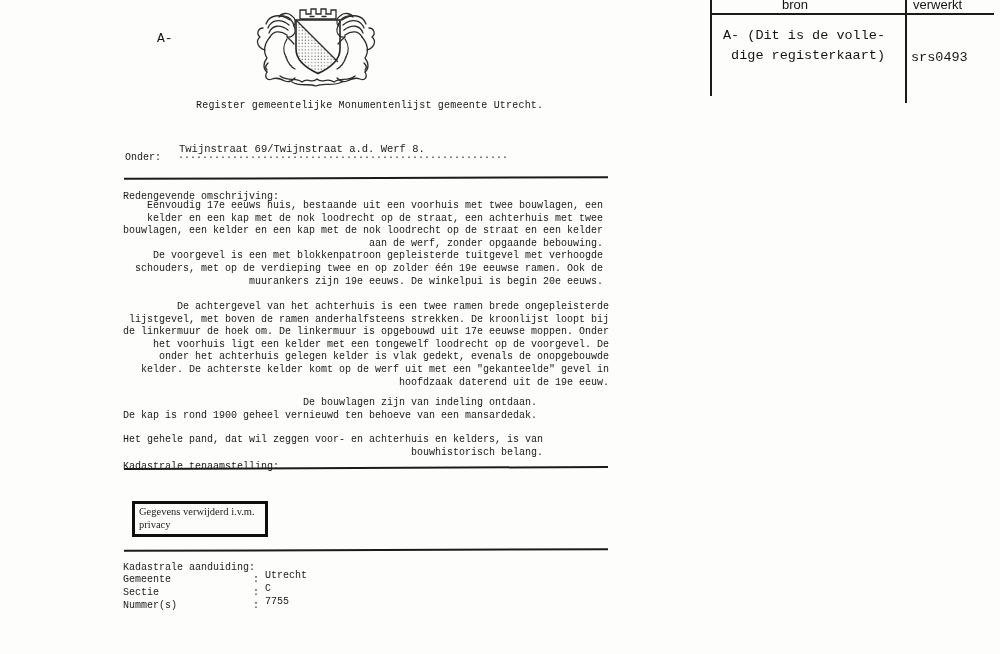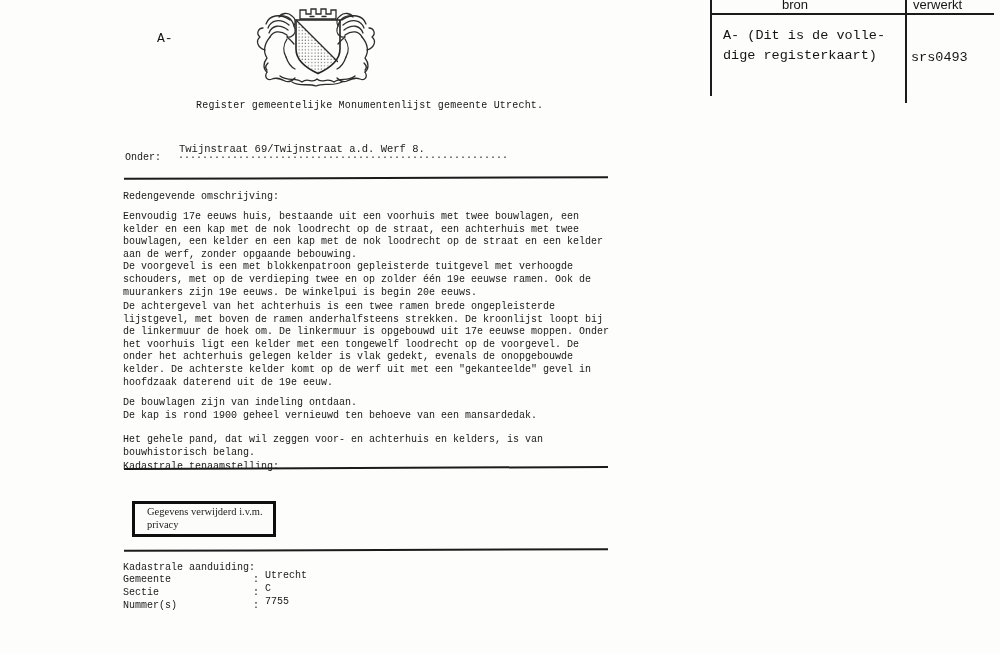--- a/index.html
+++ b/index.html
@@ -5,31 +5,31 @@
   html,body{margin:0;padding:0;background:#e8e8e8;}
   .page{
     position:relative;width:1000px;height:654px;background:#fdfdfc;
     overflow:hidden;color:#1a1a1a;
     font-family:"Liberation Mono","DejaVu Sans Mono",monospace;
   }
   .abs{position:absolute;}
   .mono{font-family:"Liberation Mono","DejaVu Sans Mono",monospace;}
   .sans{font-family:"Liberation Sans","DejaVu Sans",sans-serif;}
   .serif{font-family:"Liberation Serif","DejaVu Serif",serif;}
-  .pre{white-space:pre;}
+  .pre{white-space:pre;text-align:right;}
   .s10{font-size:10px;line-height:12.5px;}
   .body-text{font-size:10px;line-height:12.6px;letter-spacing:0;color:#181818;}
   .rule{position:absolute;height:2px;background:#1b1b1b;}
   .vline{position:absolute;width:2px;background:#1b1b1b;}
   .hline{position:absolute;height:2px;background:#1b1b1b;}
   .tbl-cell{font-size:13.5px;line-height:20px;color:#151515;}
   .tbl-hdr{font-size:13px;line-height:14px;color:#141414;}
   .privacy-box{
     border:3px solid #0e0e0e;background:#fcfcfb;
-    padding:2px 4px 3px 12px;width:122px;
+    padding:2px 4px 3px 4px;width:122px;
     font-size:10.5px;line-height:12.5px;color:#222;white-space:pre;
   }
   .mark{font-size:13px;color:#161616;}
   .title{font-size:10px;letter-spacing:0.2px;color:#171717;padding-left:11px;}
   svg .ln{fill:none;stroke:#2c2c2c;stroke-width:1.3;stroke-linecap:round;stroke-linejoin:round;}
 </style>
 </head>
 <body>
 
 <div class="page">
@@ -87,21 +87,21 @@
     <div class="abs mono tbl-cell" style="left:201px;top:48px">srs0493</div>
   </div>
 
   <div class="abs mono s10" style="left:125px;top:152px">Onder:</div>
   <div class="abs mono" style="left:179px;top:143px;font-size:10.5px;line-height:12px">Twijnstraat 69/Twijnstraat a.d. Werf 8.</div>
   <div class="abs mono" style="left:178px;top:150px;font-size:10px;letter-spacing:0">.......................................................</div>
 
   <div class="rule" style="left:124px;top:177px;width:484px;transform:rotate(-0.2deg)"></div>
 
   <div class="abs mono s10" style="left:123px;top:191px">Redengevende omschrijving:</div>
-  <div class="abs mono body-text pre" style="left:123px;top:211px">Eenvoudig 17e eeuws huis, bestaande uit een voorhuis met twee bouwlagen, een
+  <div class="abs mono body-text pre" style="left:123px;top:200px">Eenvoudig 17e eeuws huis, bestaande uit een voorhuis met twee bouwlagen, een
 kelder en een kap met de nok loodrecht op de straat, een achterhuis met twee
 bouwlagen, een kelder en een kap met de nok loodrecht op de straat en een kelder
 aan de werf, zonder opgaande bebouwing.
 De voorgevel is een met blokkenpatroon gepleisterde tuitgevel met verhoogde
 schouders, met op de verdieping twee en op zolder één 19e eeuwse ramen. Ook de
 muurankers zijn 19e eeuws. De winkelpui is begin 20e eeuws.</div>
   <div class="abs mono body-text pre" style="left:123px;top:301px">De achtergevel van het achterhuis is een twee ramen brede ongepleisterde
 lijstgevel, met boven de ramen anderhalfsteens strekken. De kroonlijst loopt bij
 de linkermuur de hoek om. De linkermuur is opgebouwd uit 17e eeuwse moppen. Onder
 het voorhuis ligt een kelder met een tongewelf loodrecht op de voorgevel. De

